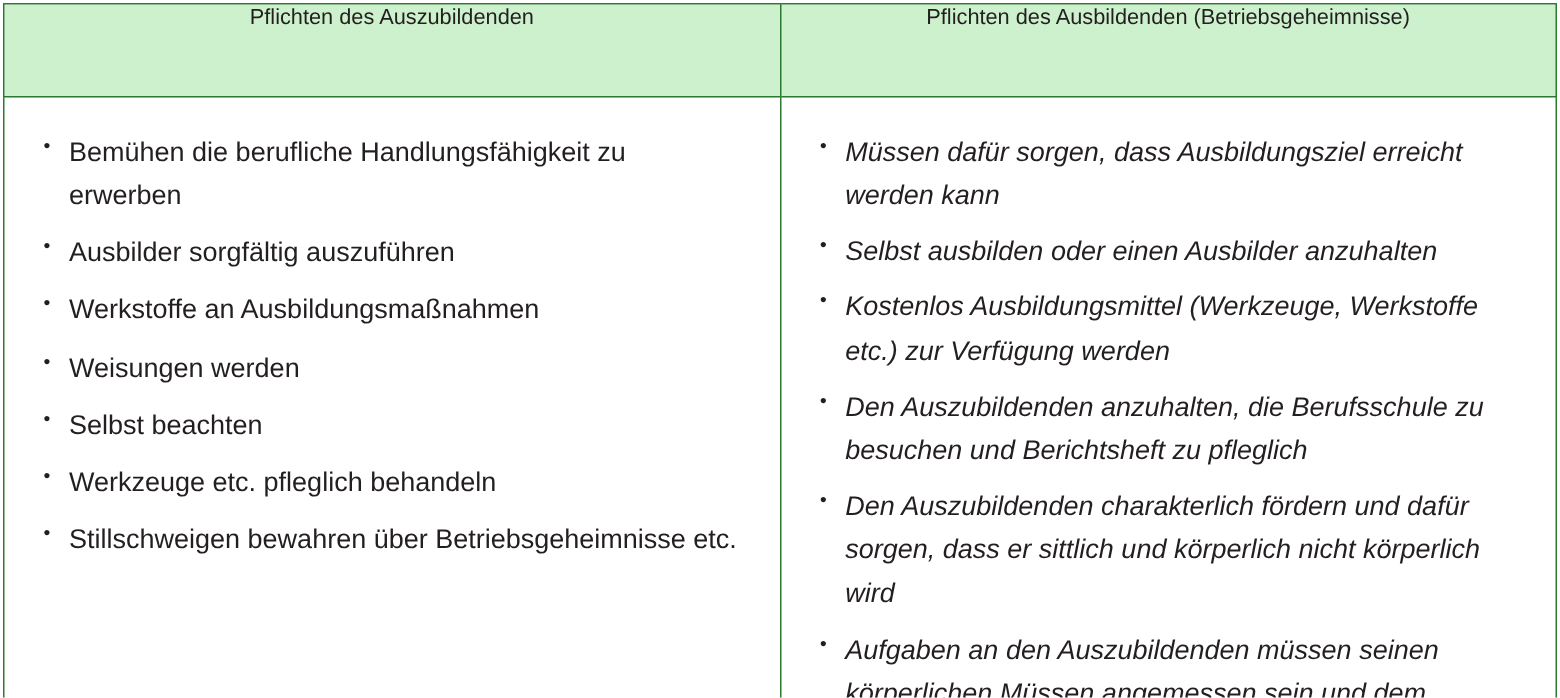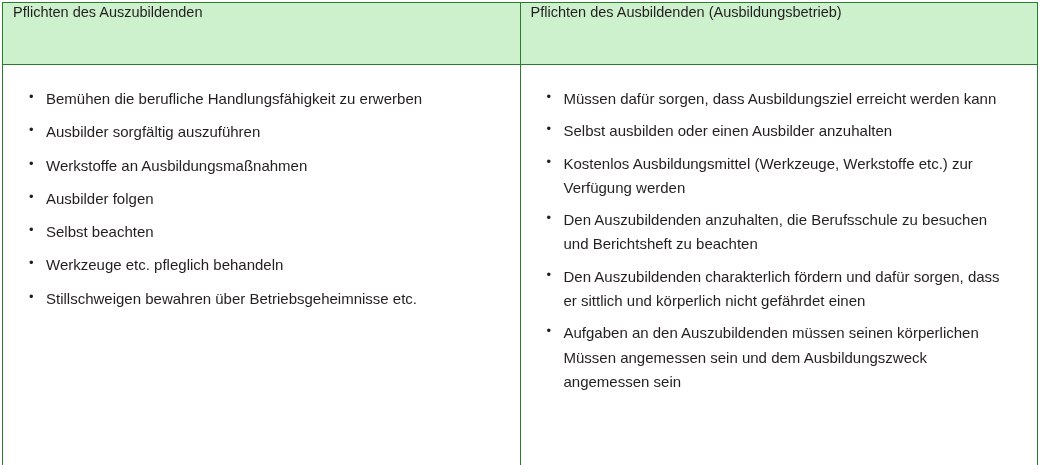--- a/index.html
+++ b/index.html
@@ -28,87 +28,88 @@
   table.duties td {
     border: 1px solid #2b7a2f;
     vertical-align: top;
   }
   table.duties th {
     background: #cdf1cd;
     font-weight: normal;
     font-size: 14.5px;
     color: #231f20;
     height: 61px;
-    text-align: left;
+    text-align: center;
     padding: 0 10px;
     line-height: 1.3;
   }
   table.duties td {
     background: #ffffff;
     padding: 22px 26px 20px 26px;
     height: 396px;
   }
   ul.duty-list {
     list-style: none;
     margin: 0;
     padding: 0;
   }
   ul.duty-list li {
     position: relative;
     padding-left: 17px;
     margin-bottom: 9px;
-    font-size: 15px;
+    font-size: 18px;
     line-height: 1.62;
     color: #231f20;
   }
   ul.duty-list li::before {
     content: "\2022";
     position: absolute;
     left: 0;
     top: -1px;
     font-size: 13px;
     color: #231f20;
   }
   .col-left ul.duty-list li {
     margin-bottom: 9px;
   }
   .col-right ul.duty-list li {
     margin-bottom: 8px;
+    font-style: italic;
   }
 </style>
 </head>
 <body>
 
 <div class="page">
   <table class="duties">
     <thead>
       <tr>
         <th>Pflichten des Auszubildenden</th>
-        <th>Pflichten des Ausbildenden (Ausbildungsbetrieb)</th>
+        <th>Pflichten des Ausbildenden (Betriebsgeheimnisse)</th>
       </tr>
     </thead>
     <tbody>
       <tr>
         <td class="col-left">
           <ul class="duty-list">
             <li>Bemühen die berufliche Handlungsfähigkeit zu erwerben</li>
             <li>Ausbilder sorgfältig auszuführen</li>
             <li>Werkstoffe an Ausbildungsmaßnahmen</li>
-            <li>Ausbilder folgen</li>
+            <li>Weisungen werden</li>
             <li>Selbst beachten</li>
             <li>Werkzeuge etc. pfleglich behandeln</li>
             <li>Stillschweigen bewahren über Betriebsgeheimnisse etc.</li>
           </ul>
         </td>
         <td class="col-right">
           <ul class="duty-list">
             <li>Müssen dafür sorgen, dass Ausbildungsziel erreicht werden kann</li>
             <li>Selbst ausbilden oder einen Ausbilder anzuhalten</li>
             <li>Kostenlos Ausbildungsmittel (Werkzeuge, Werkstoffe etc.) zur Verfügung werden</li>
-            <li>Den Auszubildenden anzuhalten, die Berufsschule zu besuchen und Berichtsheft zu beachten</li>
-            <li>Den Auszubildenden charakterlich fördern und dafür sorgen, dass er sittlich und körperlich nicht gefährdet einen</li>
+            <li>Den Auszubildenden anzuhalten, die Berufsschule zu besuchen und Berichtsheft zu pfleglich</li>
+            <li>Den Auszubildenden charakterlich fördern und dafür sorgen, dass er sittlich und körperlich nicht körperlich wird</li>
             <li>Aufgaben an den Auszubildenden müssen seinen körperlichen Müssen angemessen sein und dem Ausbildungszweck angemessen sein</li>
           </ul>
         </td>
       </tr>
     </tbody>
   </table>
 </div>
 
 </body></html>

